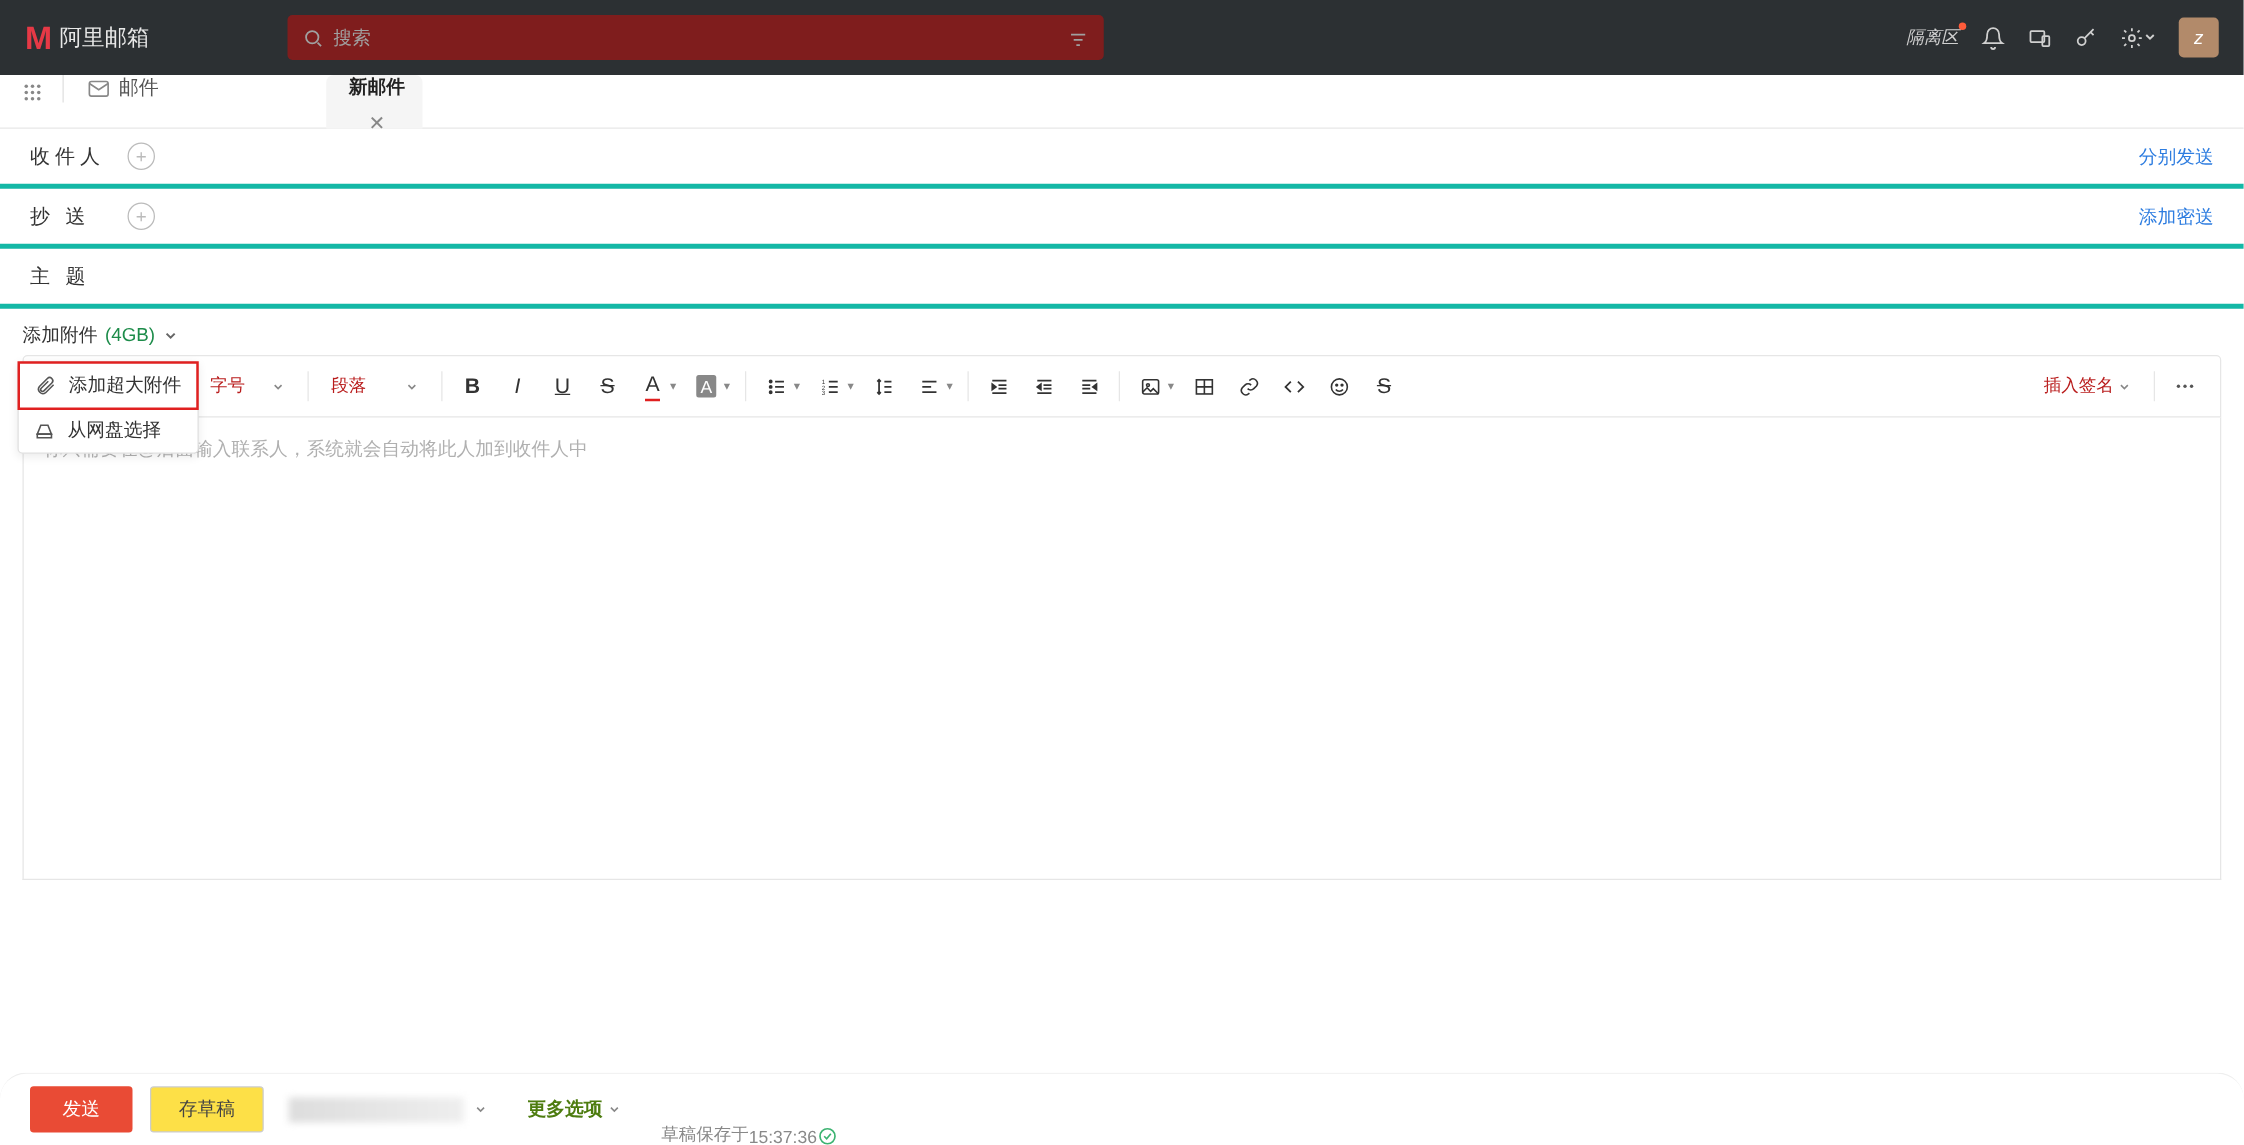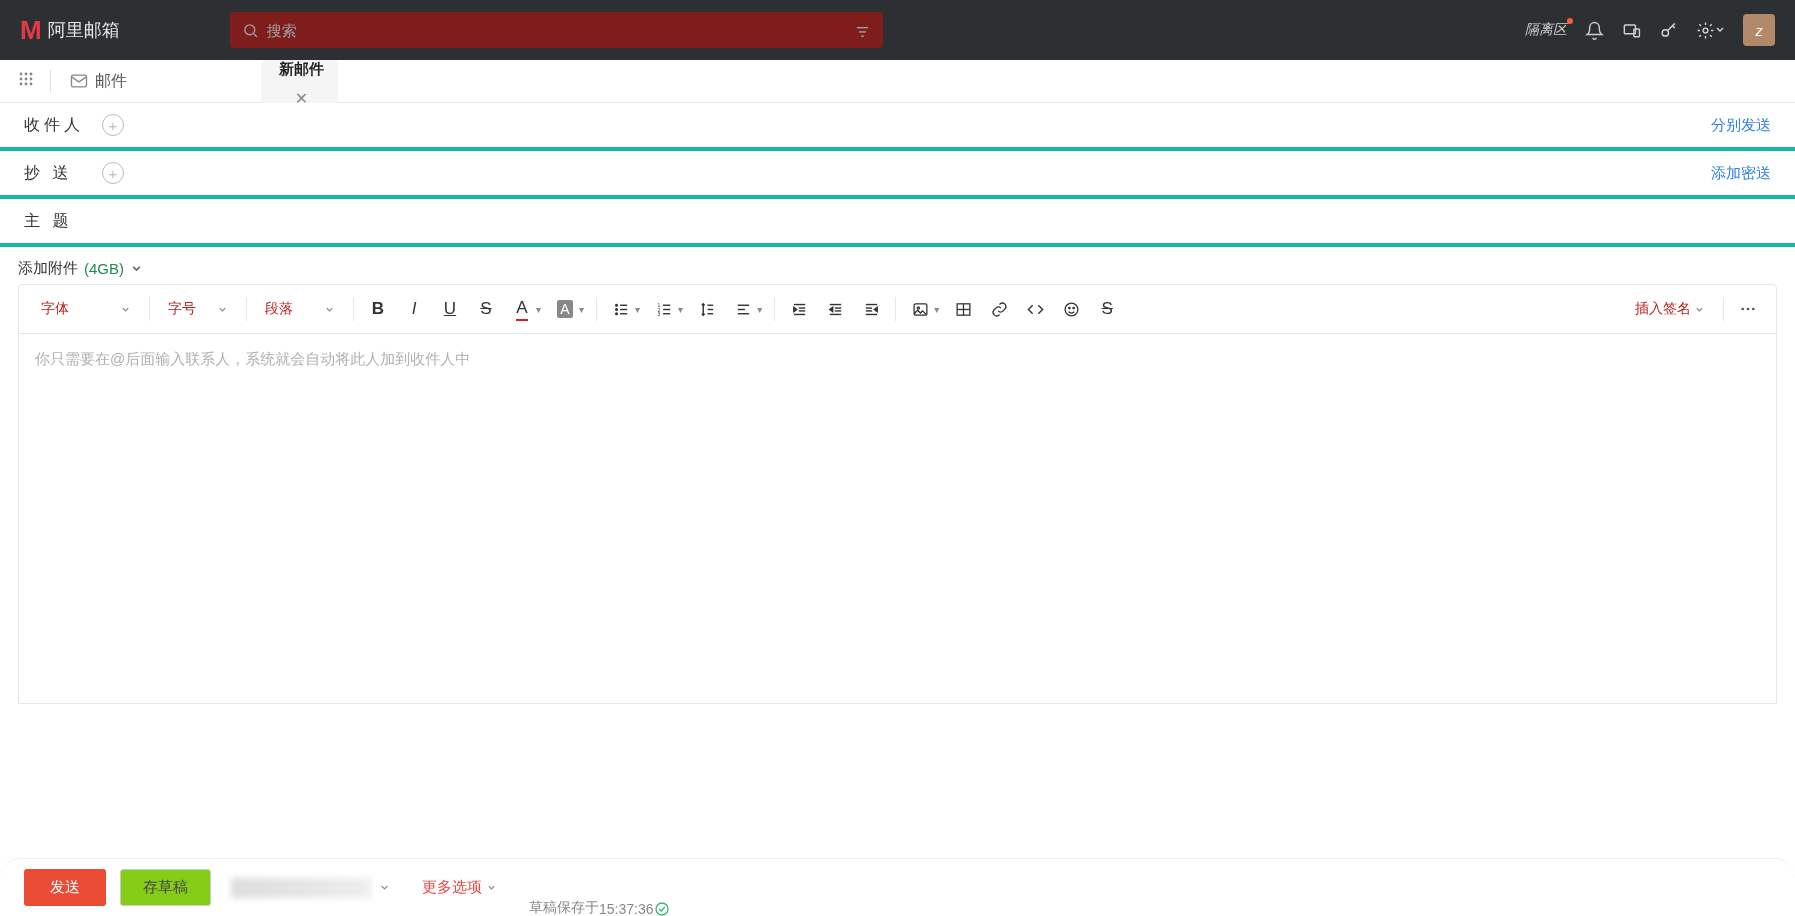--- a/index.html
+++ b/index.html
@@ -13,21 +13,21 @@
 .search-box { margin-left: 110px; width: 653px; height: 36px; background: #7f1d1d; border-radius: 4px; display: flex; align-items: center; padding: 0 12px; }
 .search-box input { background: transparent; border: none; outline: none; color: #ccc; font-size: 15px; flex: 1; margin-left: 8px; }
 .search-box input::placeholder { color: #a0a0a0; }
 .header-right { margin-left: auto; display: flex; align-items: center; gap: 18px; font-style: italic; }
 .header-link { color: #d0d0d0; font-size: 14px; position: relative; cursor: pointer; }
 .red-dot { position: absolute; top: -3px; right: -6px; width: 6px; height: 6px; background: #ff5b3a; border-radius: 50%; }
 .header-icon { color: #d0d0d0; cursor: pointer; display: flex; align-items: center; }
 .avatar { width: 32px; height: 32px; background: #b28a6a; color: #fff; display: flex; align-items: center; justify-content: center; border-radius: 4px; font-size: 15px; cursor: pointer; }
 
 
-.tabs-bar { height: 43px; border-bottom: 1px solid #e8e8e8; display: flex; align-items: center; padding: 0 12px; gap: 6px; }
+.tabs-bar { height: 43px; border-bottom: 1px solid #e8e8e8; display: flex; align-items: flex-start; padding: 0 12px; gap: 6px; }
 .apps-icon { color: #888; cursor: pointer; padding: 6px; }
 .vdiv { width: 1px; height: 22px; background: #e0e0e0; margin: 0 4px; }
 .tab-mail { display: flex; align-items: center; gap: 6px; color: #555; font-size: 16px; padding: 0 8px; cursor: pointer; }
 .tab-mail svg { color: #888; }
 .tab-item { height: 43px; display: flex; align-items: center; gap: 10px; background: #f5f5f5; border-radius: 6px 6px 0 0; margin-left: 120px; padding: 0 14px 0 18px; border-bottom: 1px solid #f5f5f5; margin-bottom: -1px; flex-direction: column; }
 .tab-item-label { font-weight: 600; font-size: 15px; color: #222; }
 .tab-close { color: #888; cursor: pointer; font-size: 16px; padding: 0 2px; }
 
 
 .field-row { display: flex; align-items: center; padding: 0 24px; height: 48px; border-bottom: 4px solid #14b8a6; }
@@ -56,24 +56,24 @@
 .tb-btn-drop .mini-chev { font-size: 10px; color: #888; margin-left: -2px; margin-right: 4px; }
 .sig-select { margin-left: auto; }
 
 
 .editor-body { margin: 0 18px; border: 1px solid #e6e6e6; border-top: none; padding: 16px; height: 370px; }
 .placeholder-text { color: #b0b0b0; font-size: 15px; }
 
 
 .footer { position: absolute; bottom: 0; left: 0; right: 0; height: 58px; border-top: 1px solid #eee; display: flex; align-items: center; padding: 0 24px; gap: 14px; border-radius: 21px; }
 .btn-send { background: #e94b35; color: #fff; border: none; padding: 9px 26px; font-size: 15px; border-radius: 3px; cursor: pointer; }
-.btn-draft { background: #84cc16; border: 1px solid #ccc; padding: 8px 22px; font-size: 15px; border-radius: 3px; cursor: pointer; color: #444; }
+.btn-draft { background: #fde047; border: 1px solid #ccc; padding: 8px 22px; font-size: 15px; border-radius: 3px; cursor: pointer; color: #444; }
 .from-select { display: flex; align-items: center; gap: 8px; color: #666; font-size: 14px; cursor: pointer; margin-left: 6px; }
 .blur-box { width: 140px; height: 20px; background: linear-gradient(90deg,#ddd,#eee); filter: blur(3px); }
-.more-opts { display: flex; align-items: center; gap: 4px; color: #ef4444; font-size: 15px; cursor: pointer; margin-left: 18px; }
+.more-opts { display: flex; align-items: center; gap: 4px; color: #4d7c0f; font-size: 15px; cursor: pointer; margin-left: 18px; font-weight: bold; }
 .saved-text { color: #888; font-size: 14px; margin-left: 18px; display: flex; align-items: flex-end; gap: 0; margin-top: 40px; }
 .check-icon { color: #3cb371; }
 </style>
 </head>
 <body>
 
 <div class="header">
   <div class="logo">
     <span class="logo-icon">M</span>
     <span class="logo-text">阿里邮箱</span>
@@ -166,20 +166,35 @@
   <span class="field-label">主 题</span>
 </div>
 
 <div class="attach-row">
   <span class="attach-label">添加附件</span>
   <span class="attach-size">(4GB)</span>
   <svg class="chev" width="13" height="13" viewBox="0 0 12 12">
       <path d="M3 4.5l3 3 3-3" fill="none" stroke="#666" stroke-width="1.5"></path>
     </svg>
 
+  <div class="dropdown">
+    <div class="dropdown-item highlighted">
+      <svg width="17" height="17" viewBox="0 0 24 24" fill="none" stroke="currentColor" stroke-width="1.8">
+          <path d="M21 11l-9 9a5 5 0 0 1-7-7l9-9a3.5 3.5 0 0 1 5 5l-9 9a2 2 0 0 1-3-3l8-8"></path>
+        </svg>
+      <span>添加超大附件</span>
+    </div>
+    <div class="dropdown-item">
+      <svg width="17" height="17" viewBox="0 0 24 24" fill="none" stroke="currentColor" stroke-width="1.8">
+          <path d="M4 16 L8 6 h8 l4 10 z"></path>
+          <path d="M4 16 h16 v4 H4z"></path>
+        </svg>
+      <span>从网盘选择</span>
+    </div>
+  </div>
 </div>
 
 <div class="toolbar">
   <div class="tb-select">
       <span>字体</span>
       <svg width="11" height="11" viewBox="0 0 12 12">
         <path d="M3 4.5l3 3 3-3" fill="none" stroke="#888" stroke-width="1.4"></path>
       </svg>
     </div>
   <div class="tb-divider"></div>

